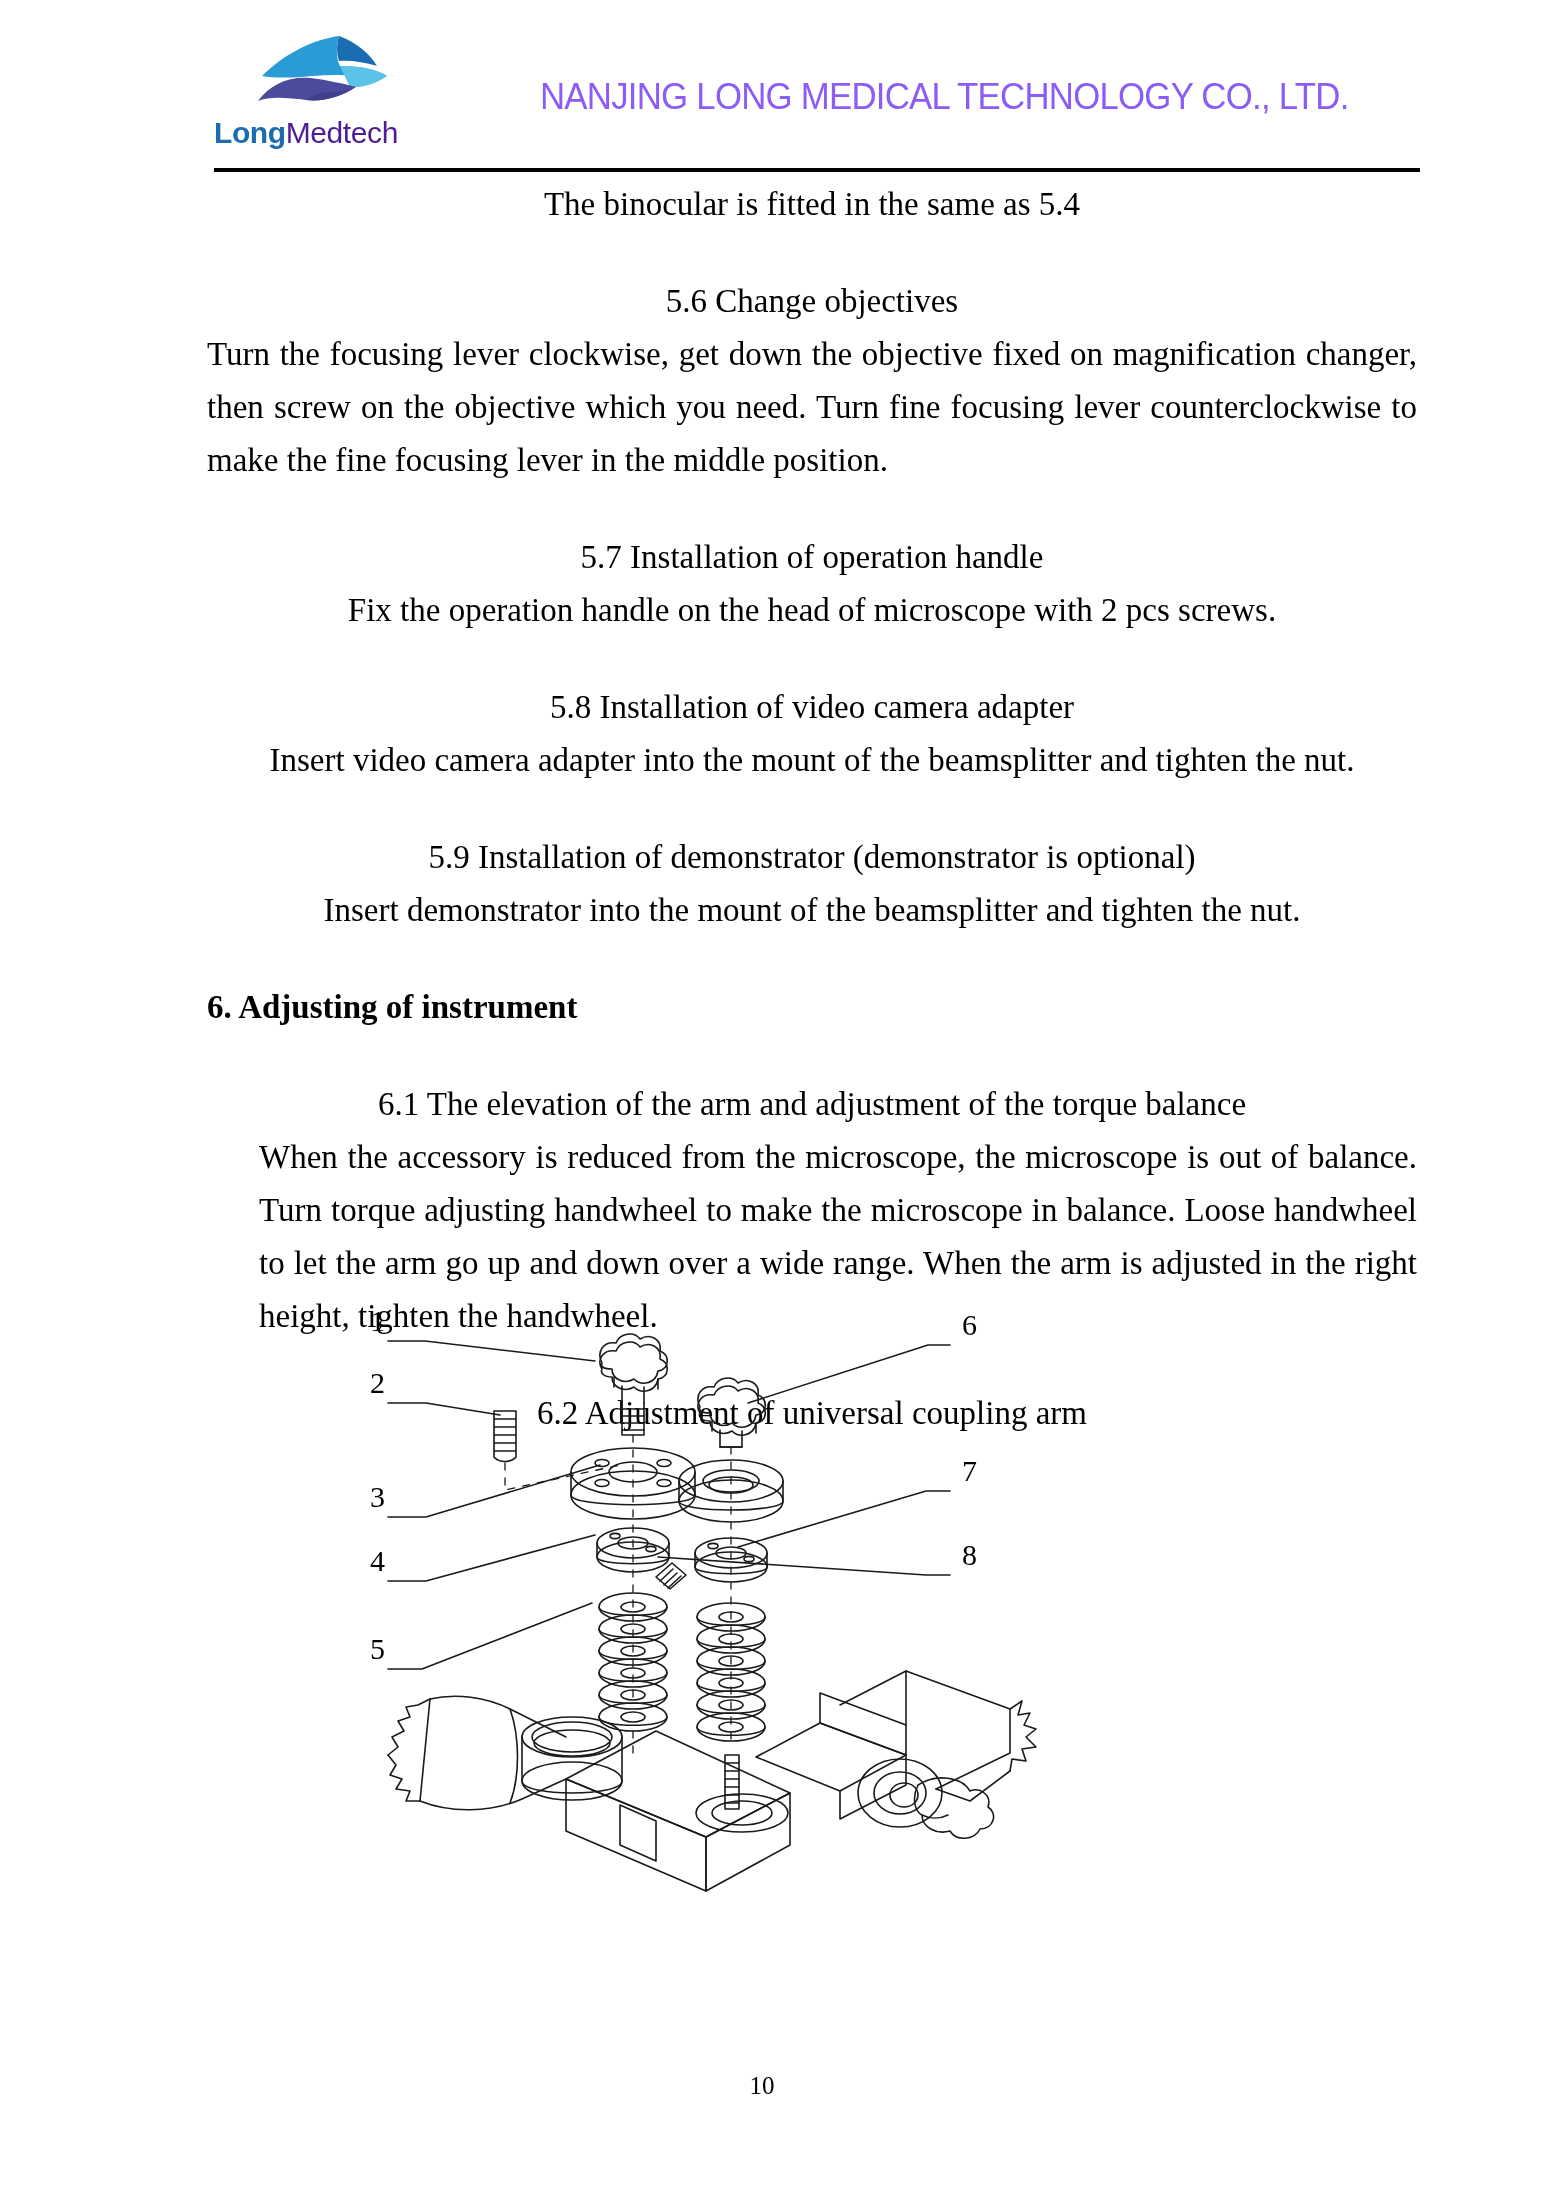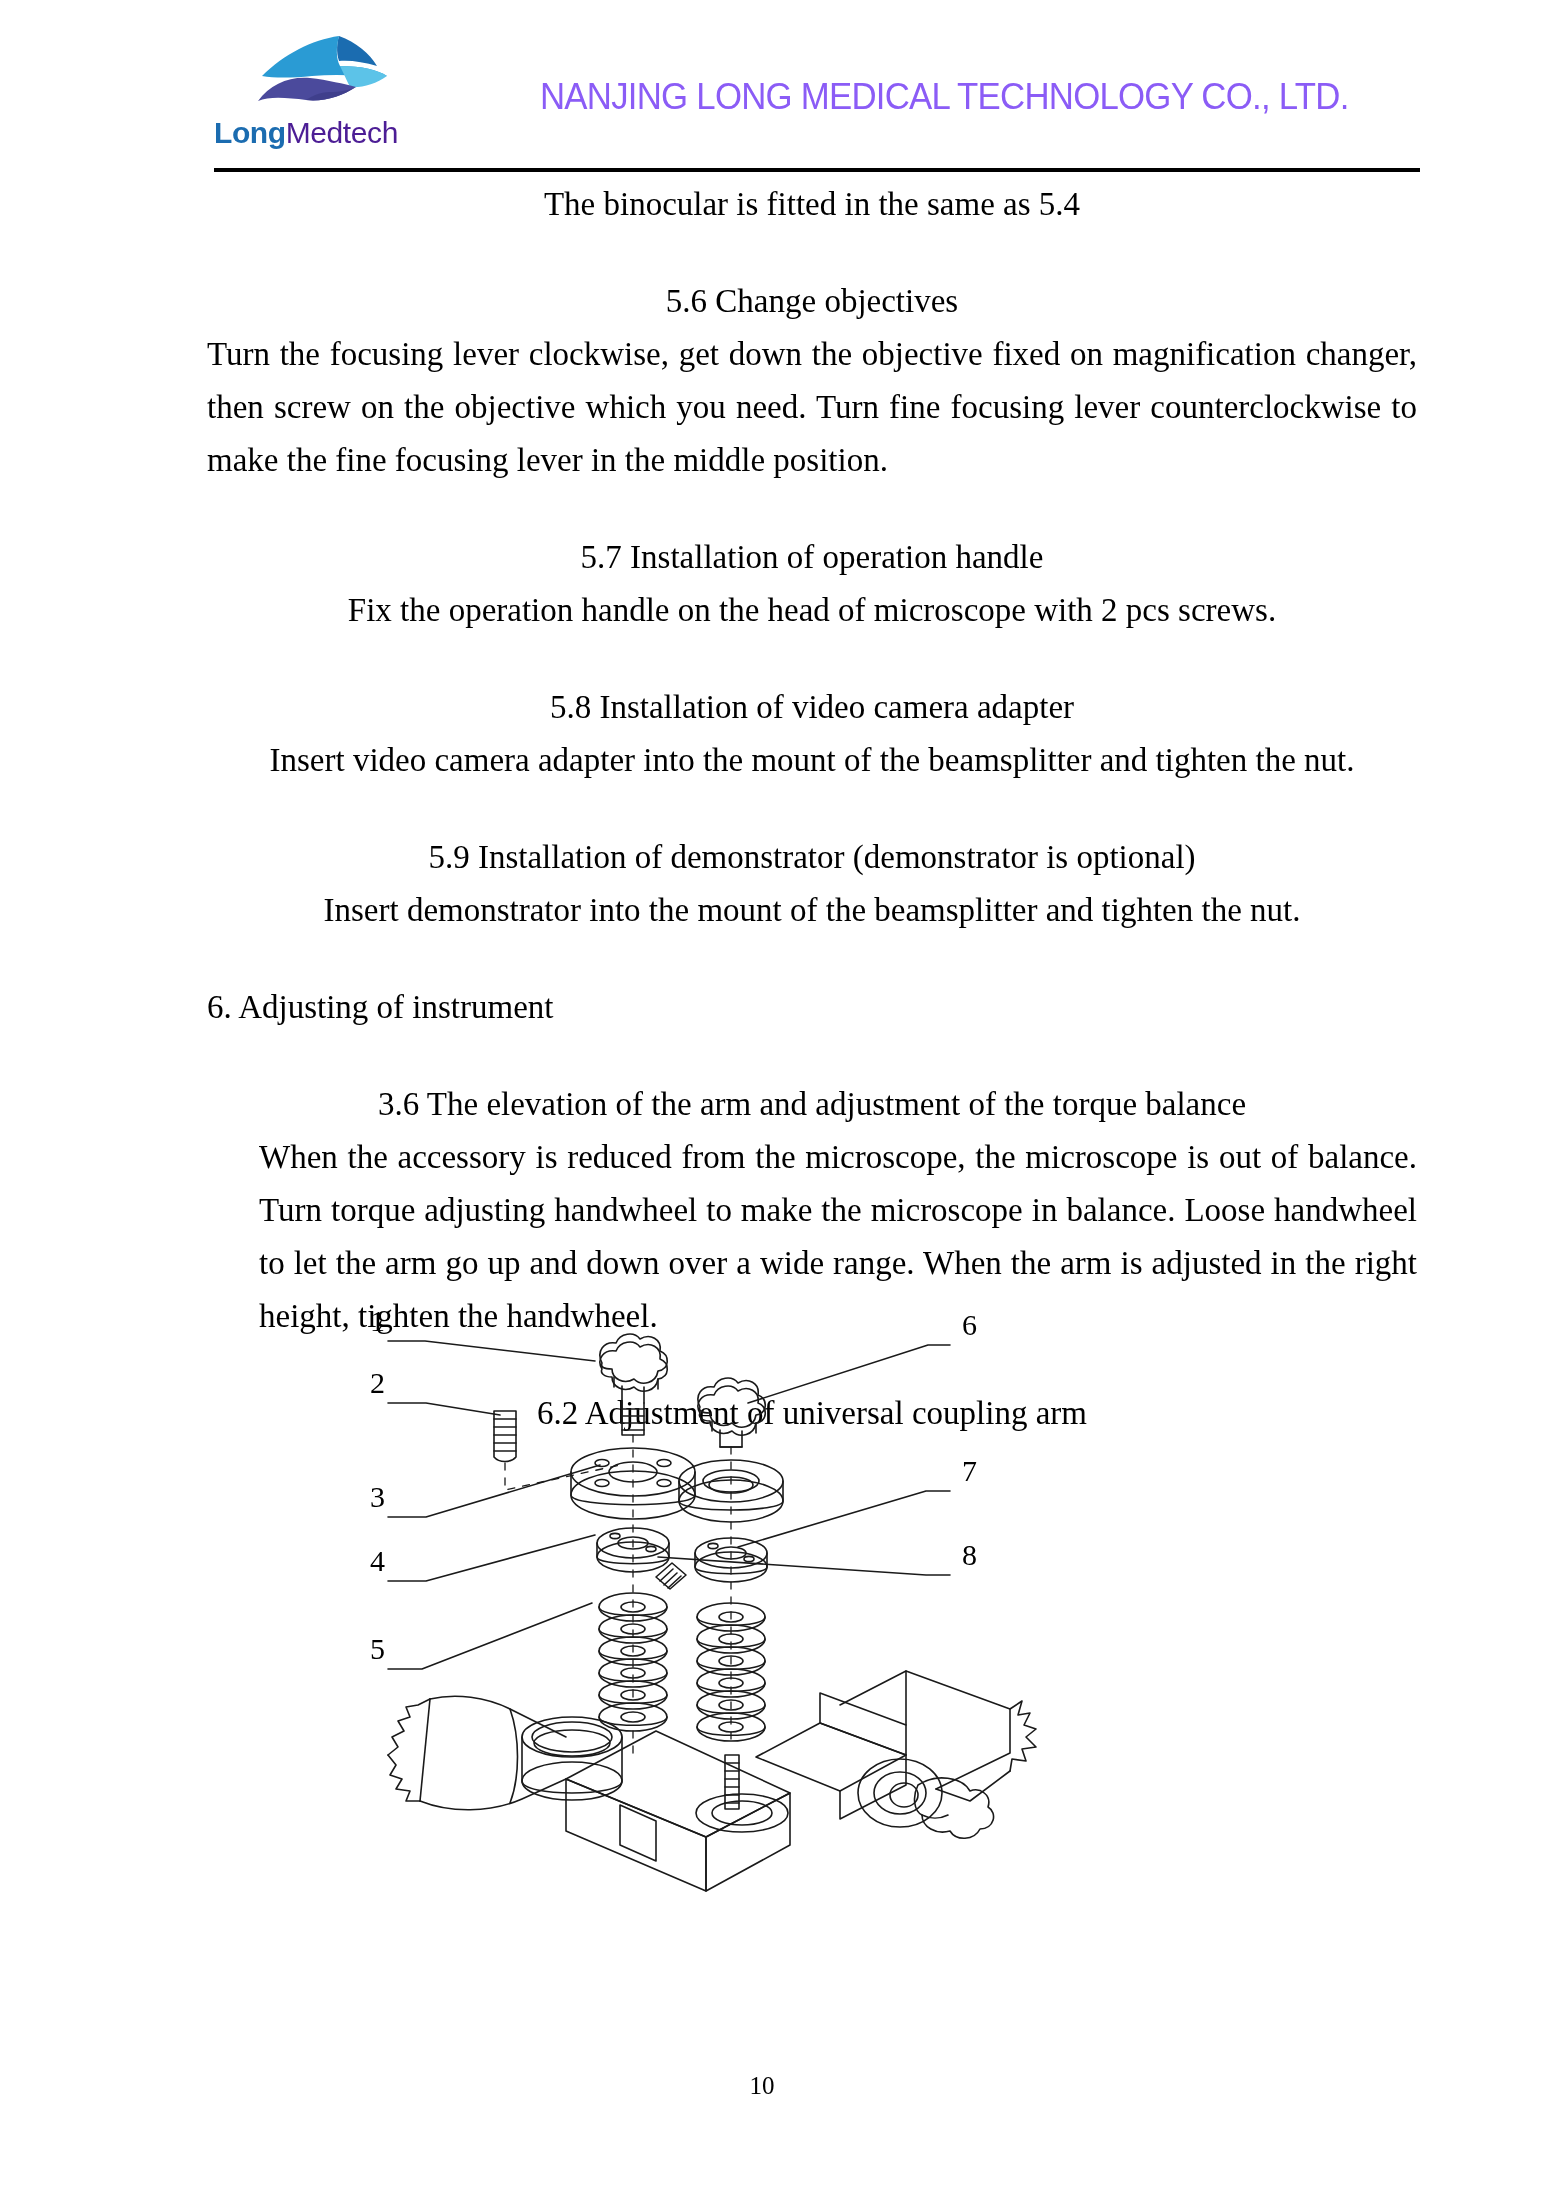--- a/index.html
+++ b/index.html
@@ -98,21 +98,21 @@
     text-align: justify;
     text-justify: inter-word;
   }
   p.para.nojustify {
     text-align: center;
   }
   p.heading-bold {
     margin: 0;
     font-size: 33px;
     line-height: 53px;
-    font-weight: normal;
+    font-weight: bold;
   }
   .gap-md { height: 44px; }
   .indent-block {
     padding-left: 52px;
   }
 
   
   .figure {
     position: absolute;
     left: 370px;
@@ -202,21 +202,21 @@
 
     <p class="para nojustify">5.9 Installation of demonstrator (demonstrator is optional)</p>
     <p class="para nojustify">Insert demonstrator into the mount of the beamsplitter and tighten the nut.</p>
 
     <div class="gap-md"></div>
 
     <p class="heading-bold">6. Adjusting of instrument</p>
 
     <div class="gap-md"></div>
 
-    <p class="para nojustify">3.6 The elevation of the arm and adjustment of the torque balance</p>
+    <p class="para nojustify">6.1 The elevation of the arm and adjustment of the torque balance</p>
     <div class="indent-block">
       <p class="para">When the accessory is reduced from the microscope, the microscope is out of balance. Turn torque adjusting handwheel to make the microscope in balance. Loose handwheel to let the arm go up and down over a wide range. When the arm is adjusted in the right height, tighten the handwheel.</p>
     </div>
 
     <div class="gap-md"></div>
 
     <p class="para nojustify">6.2 Adjustment of universal coupling arm</p>
   </div>
 
   <div class="figure">

